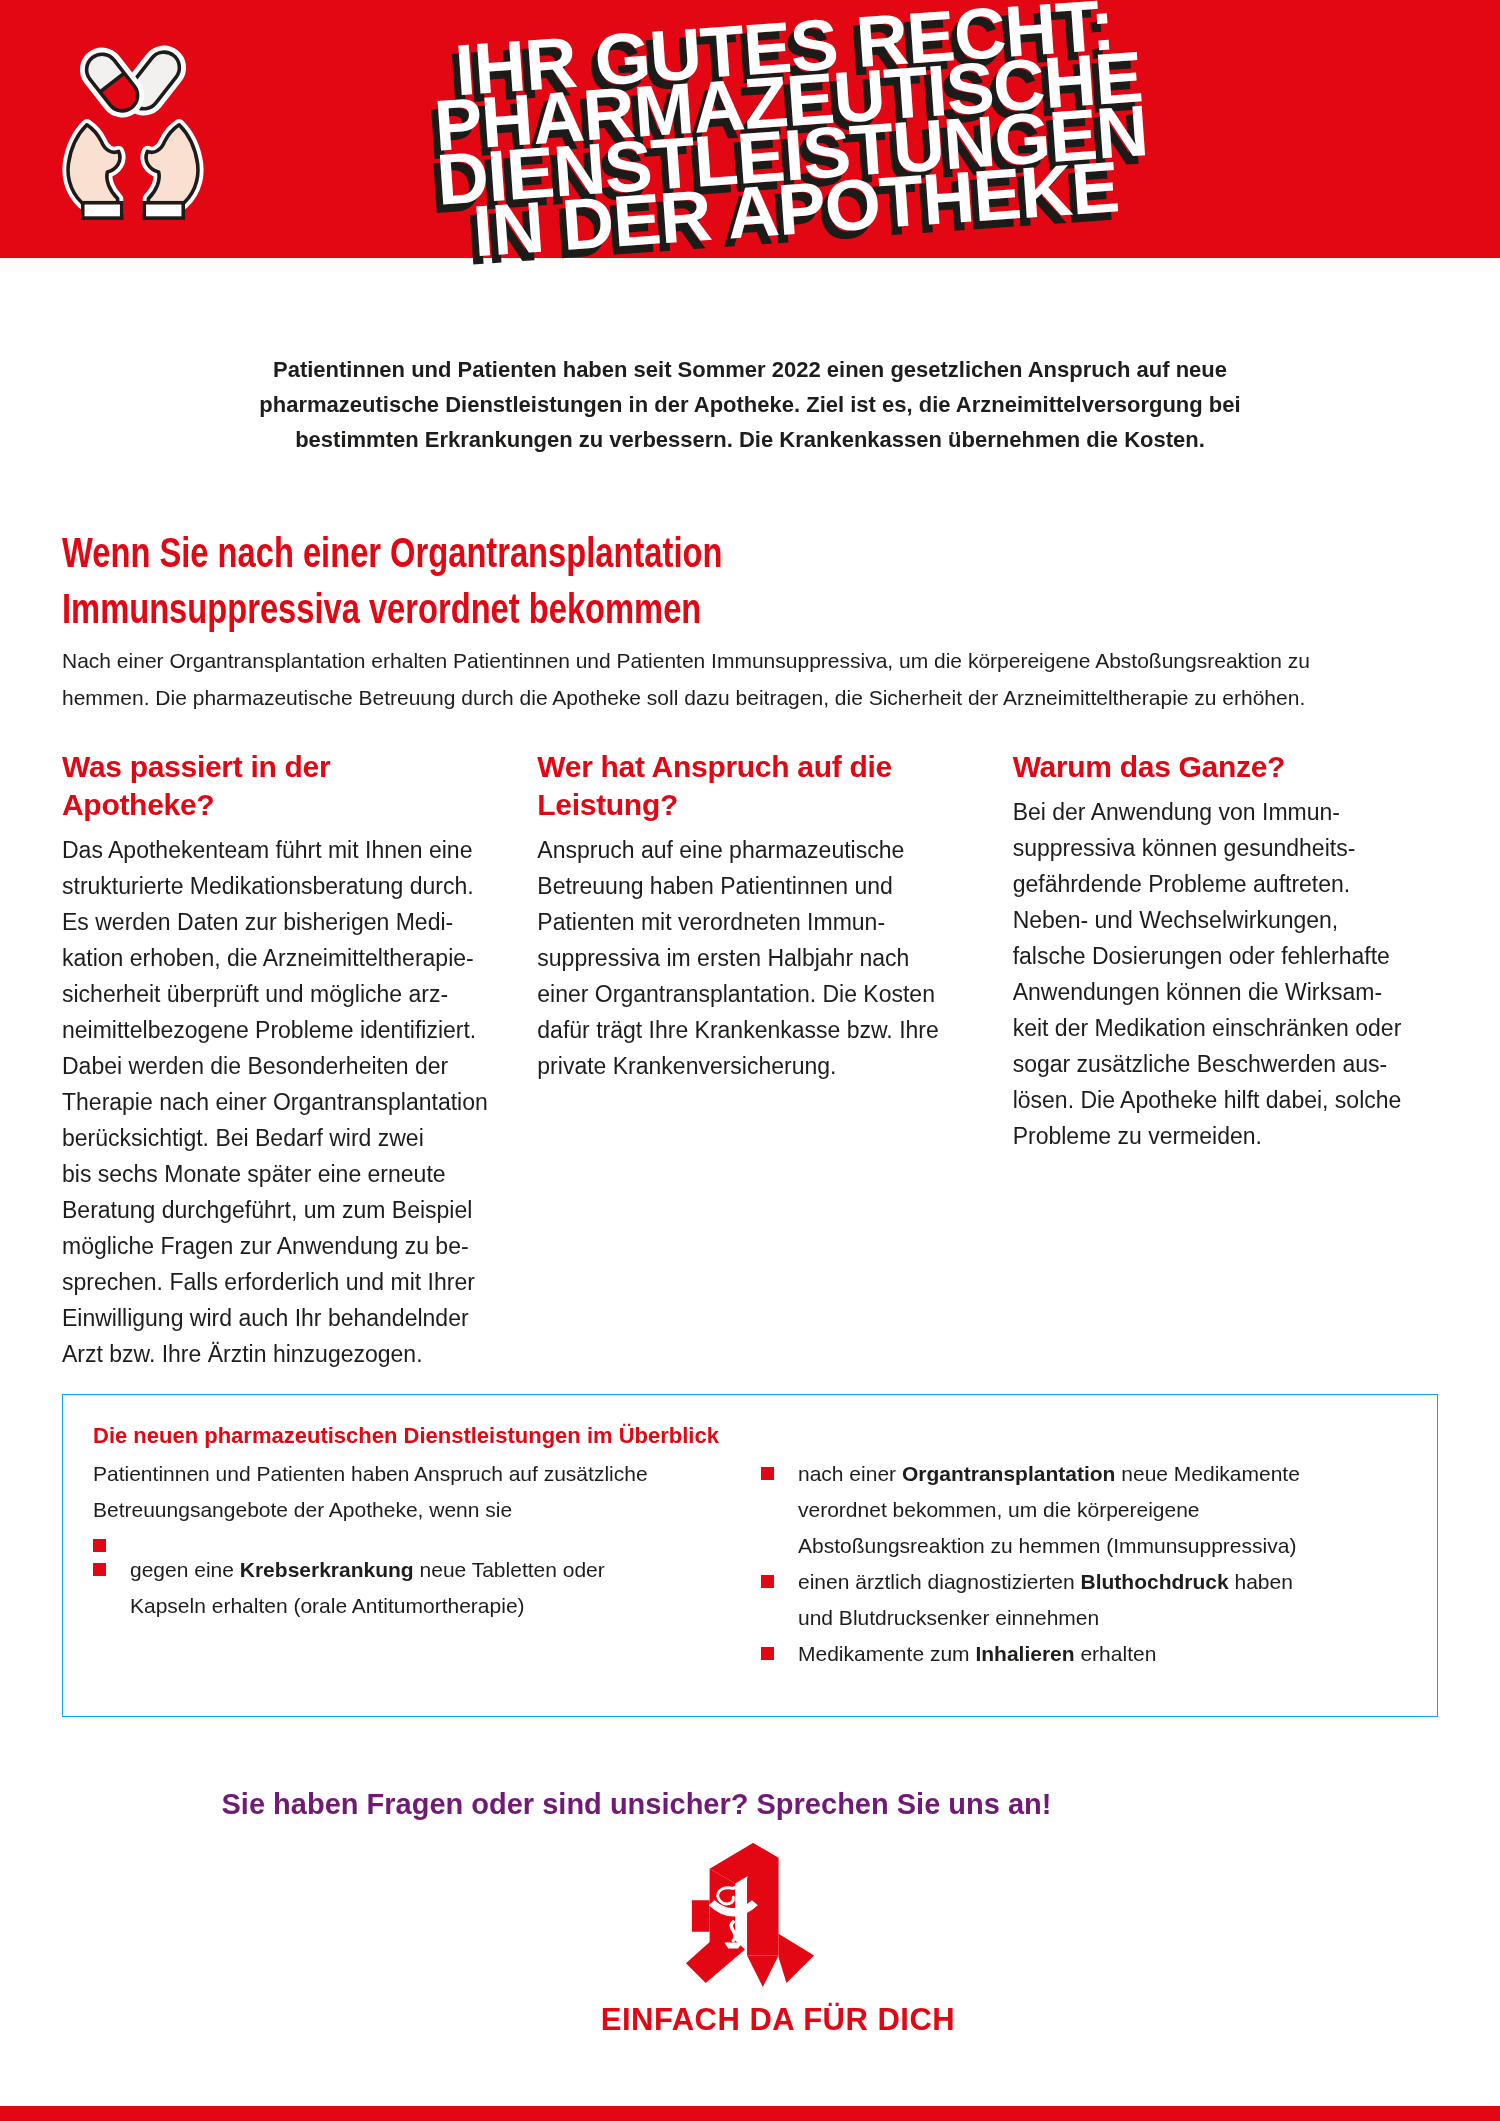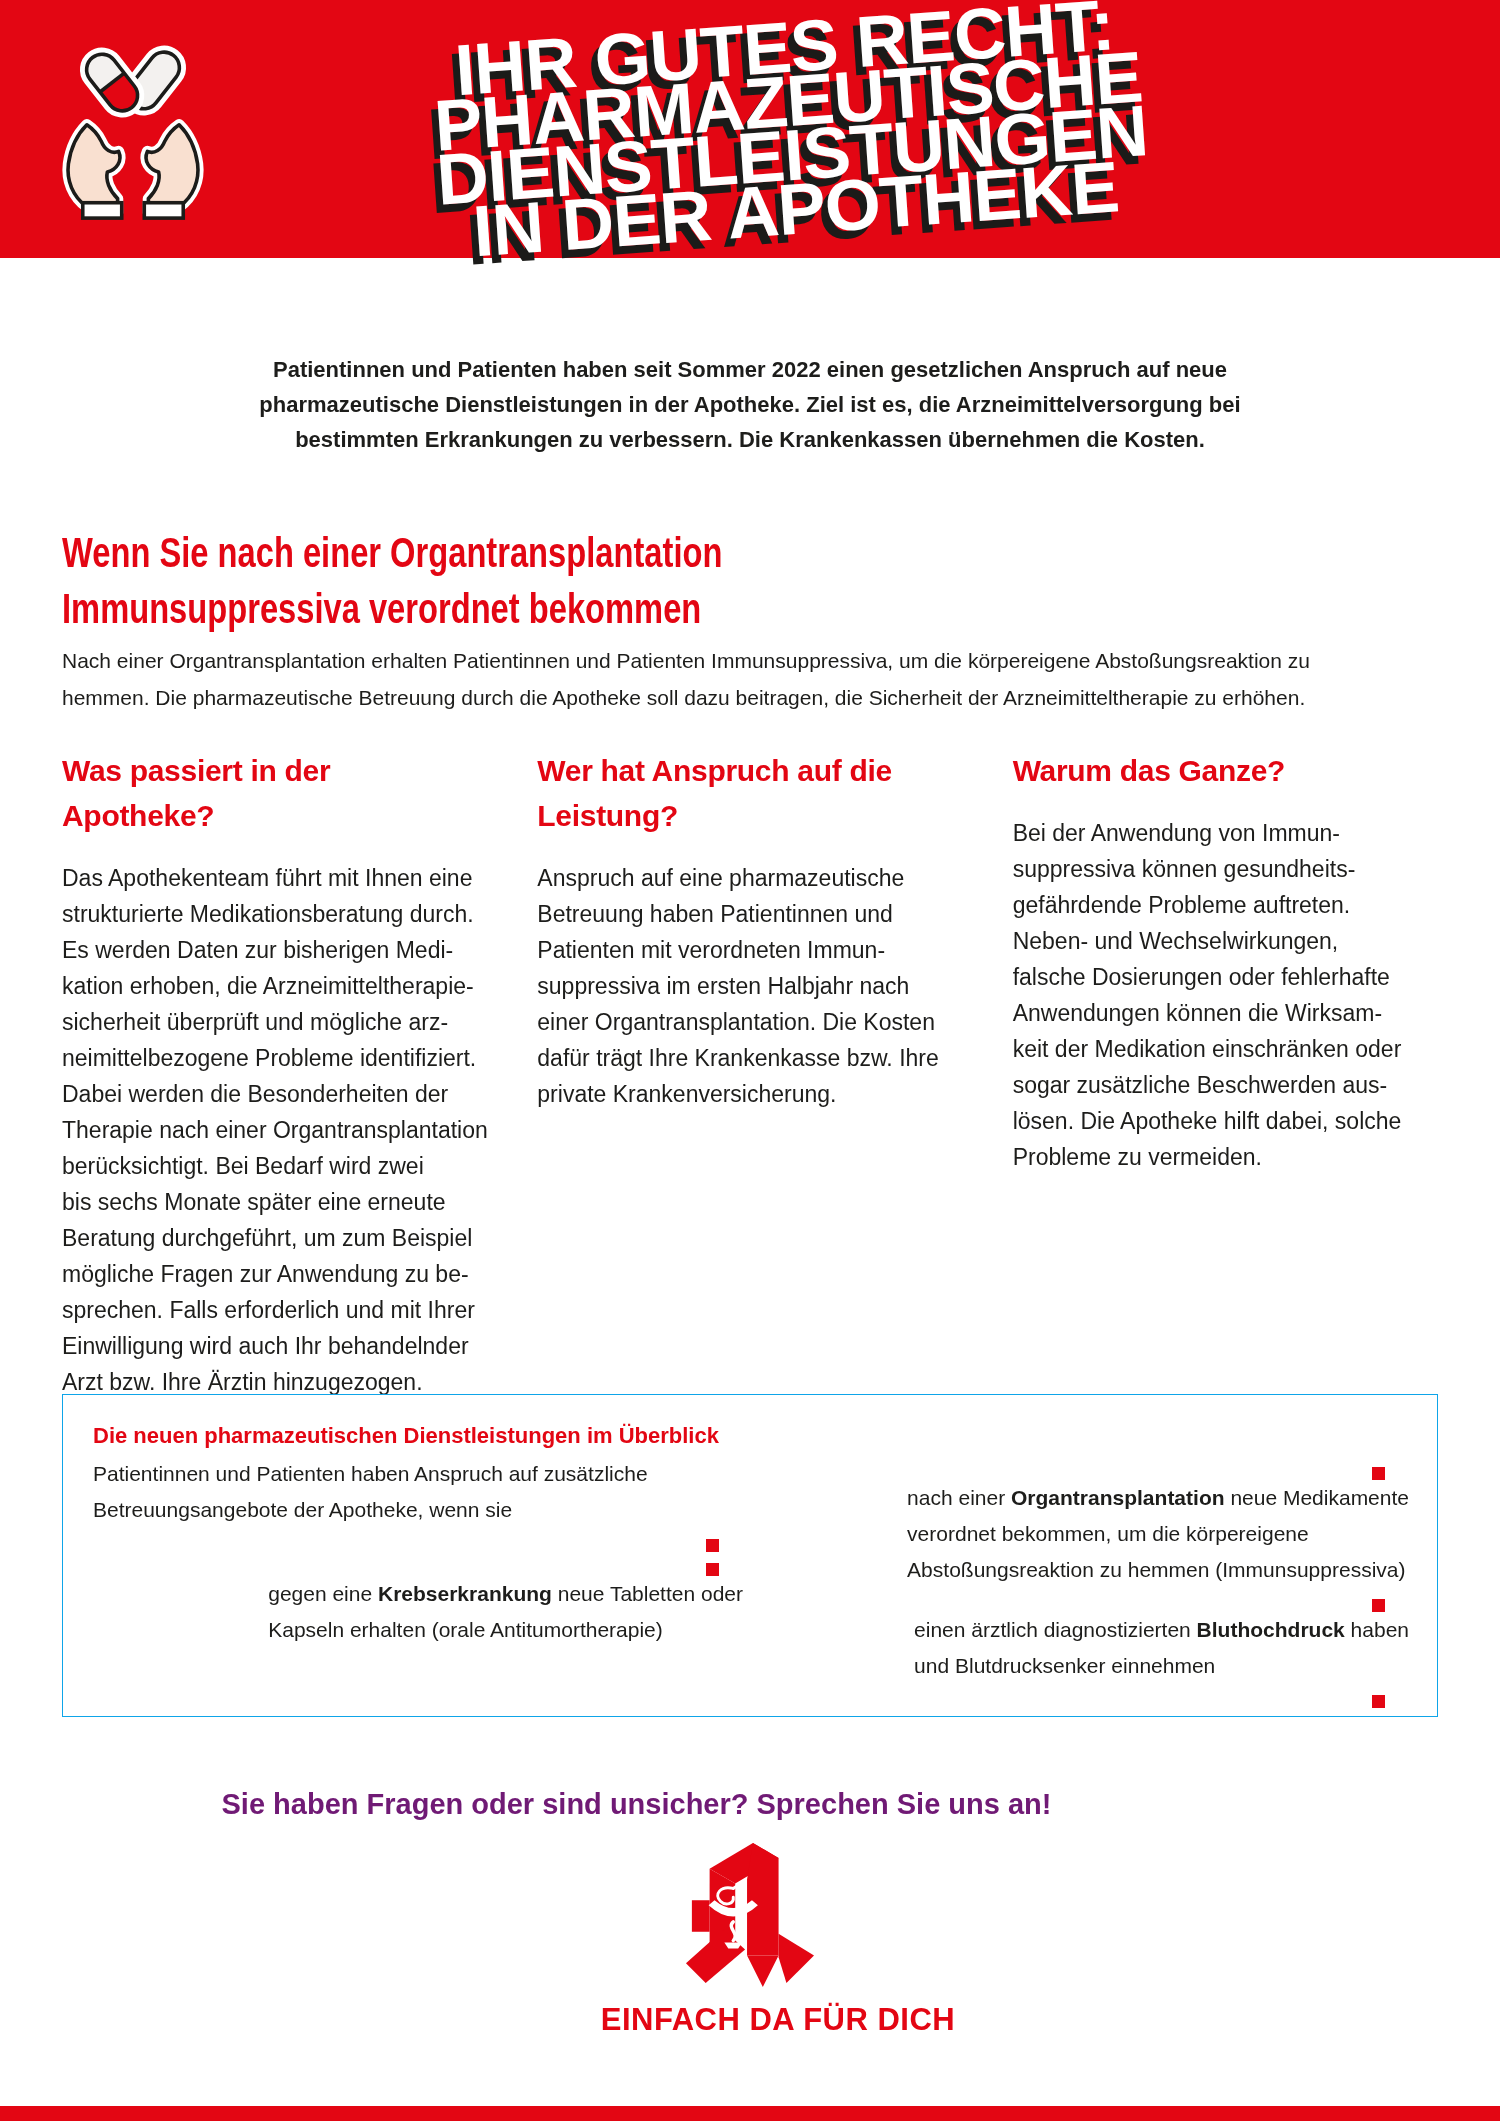--- a/index.html
+++ b/index.html
@@ -33,34 +33,34 @@
   .section-intro{
     position:absolute;left:62px;top:642px;width:1400px;
     font-size:21px;line-height:37px;
   }
   
   .columns{
     position:absolute;left:62px;top:748px;width:1378px;
     display:grid;grid-template-columns:repeat(3,1fr);column-gap:48px;
   }
   .col-heading{
-    color:#e30613;font-weight:700;font-size:30px;line-height:45px;
-    margin:0 0 22px 0;letter-spacing:-0.3px;
+    color:#e30613;font-weight:700;font-size:30px;line-height:38px;
+    margin:0 0 8px 0;letter-spacing:-0.3px;
   }
   .col-body{font-size:23px;line-height:36px;margin:0;}
   
   .overview-box{
     position:absolute;left:62px;top:1394px;width:1376px;height:323px;
     box-sizing:border-box;border:1px solid #0ea5e9;
     padding:25px 28px 20px 30px;overflow:hidden;
   }
   .box-title{color:#e30613;font-weight:700;font-size:22px;line-height:31px;margin:0 0 5px 0;}
   .box-grid{display:grid;grid-template-columns:650px 1fr;column-gap:18px;}
   .box-intro{font-size:21px;line-height:36px;}
-  .bullet{display:flex;align-items:flex-end;flex-direction:column;}
+  .bullet{display:flex;align-items:flex-start;}
   .bullet .sq{flex:none;width:13px;height:13px;background:#e30613;margin:11px 24px 0 0;}
   .bullet .btxt{font-size:21px;line-height:36px;white-space:pre-line;}
   
   .cta{
     position:absolute;left:0;top:1786px;width:1273px;text-align:center;
     color:#701a75;font-weight:700;font-size:29px;line-height:36px;
   }
   .logo{position:absolute;left:50%;top:1842px;transform:translateX(-50%);width:132px;height:148px;}
   .slogan{
     position:absolute;left:0;top:2002px;width:1500px;text-align:center;

